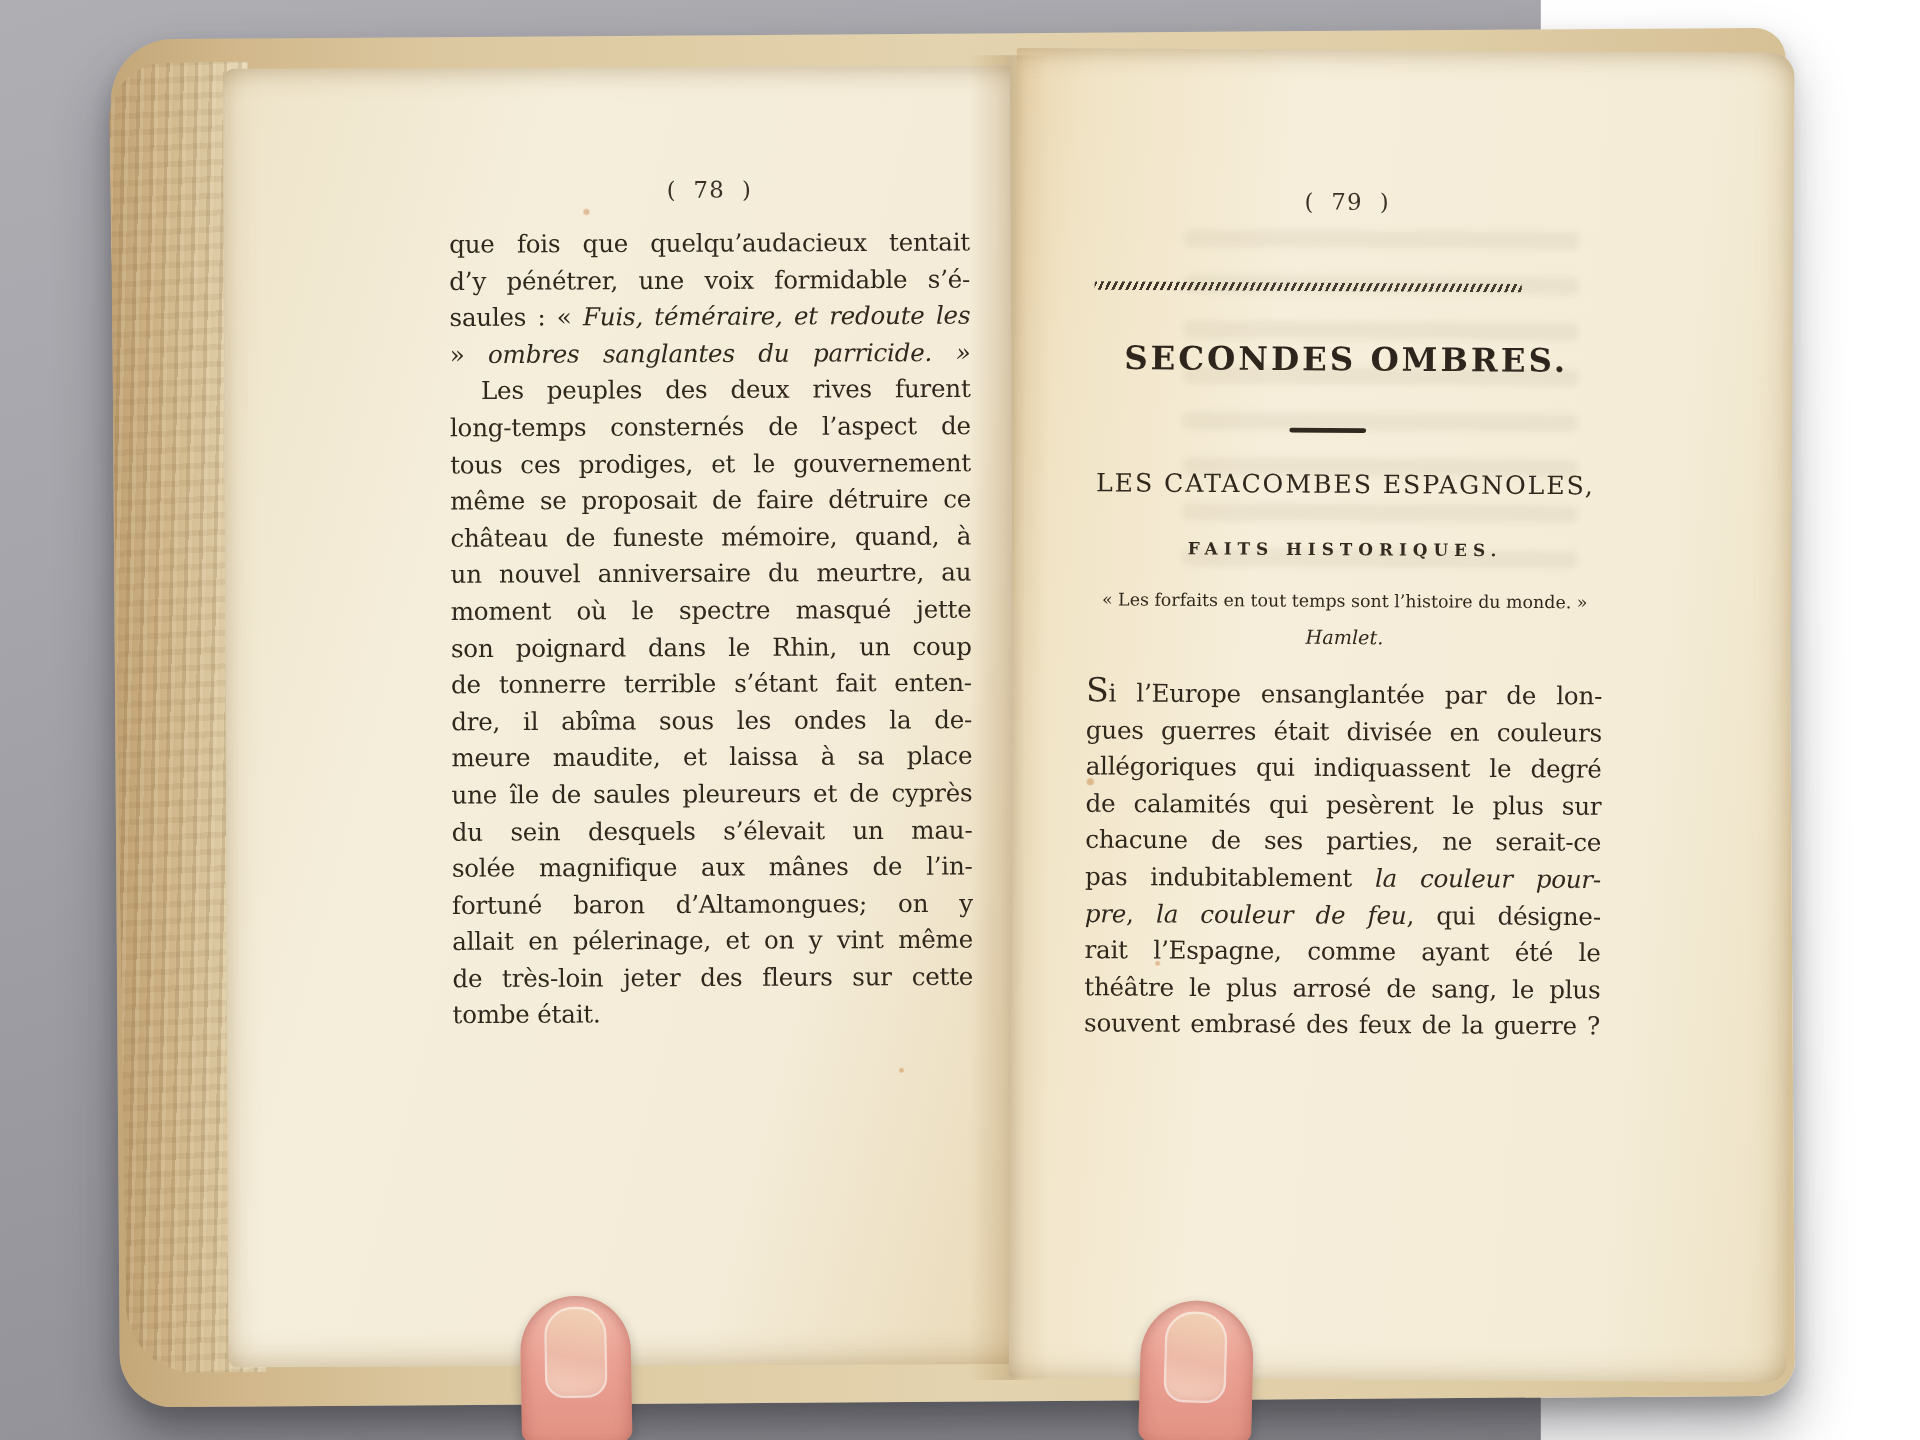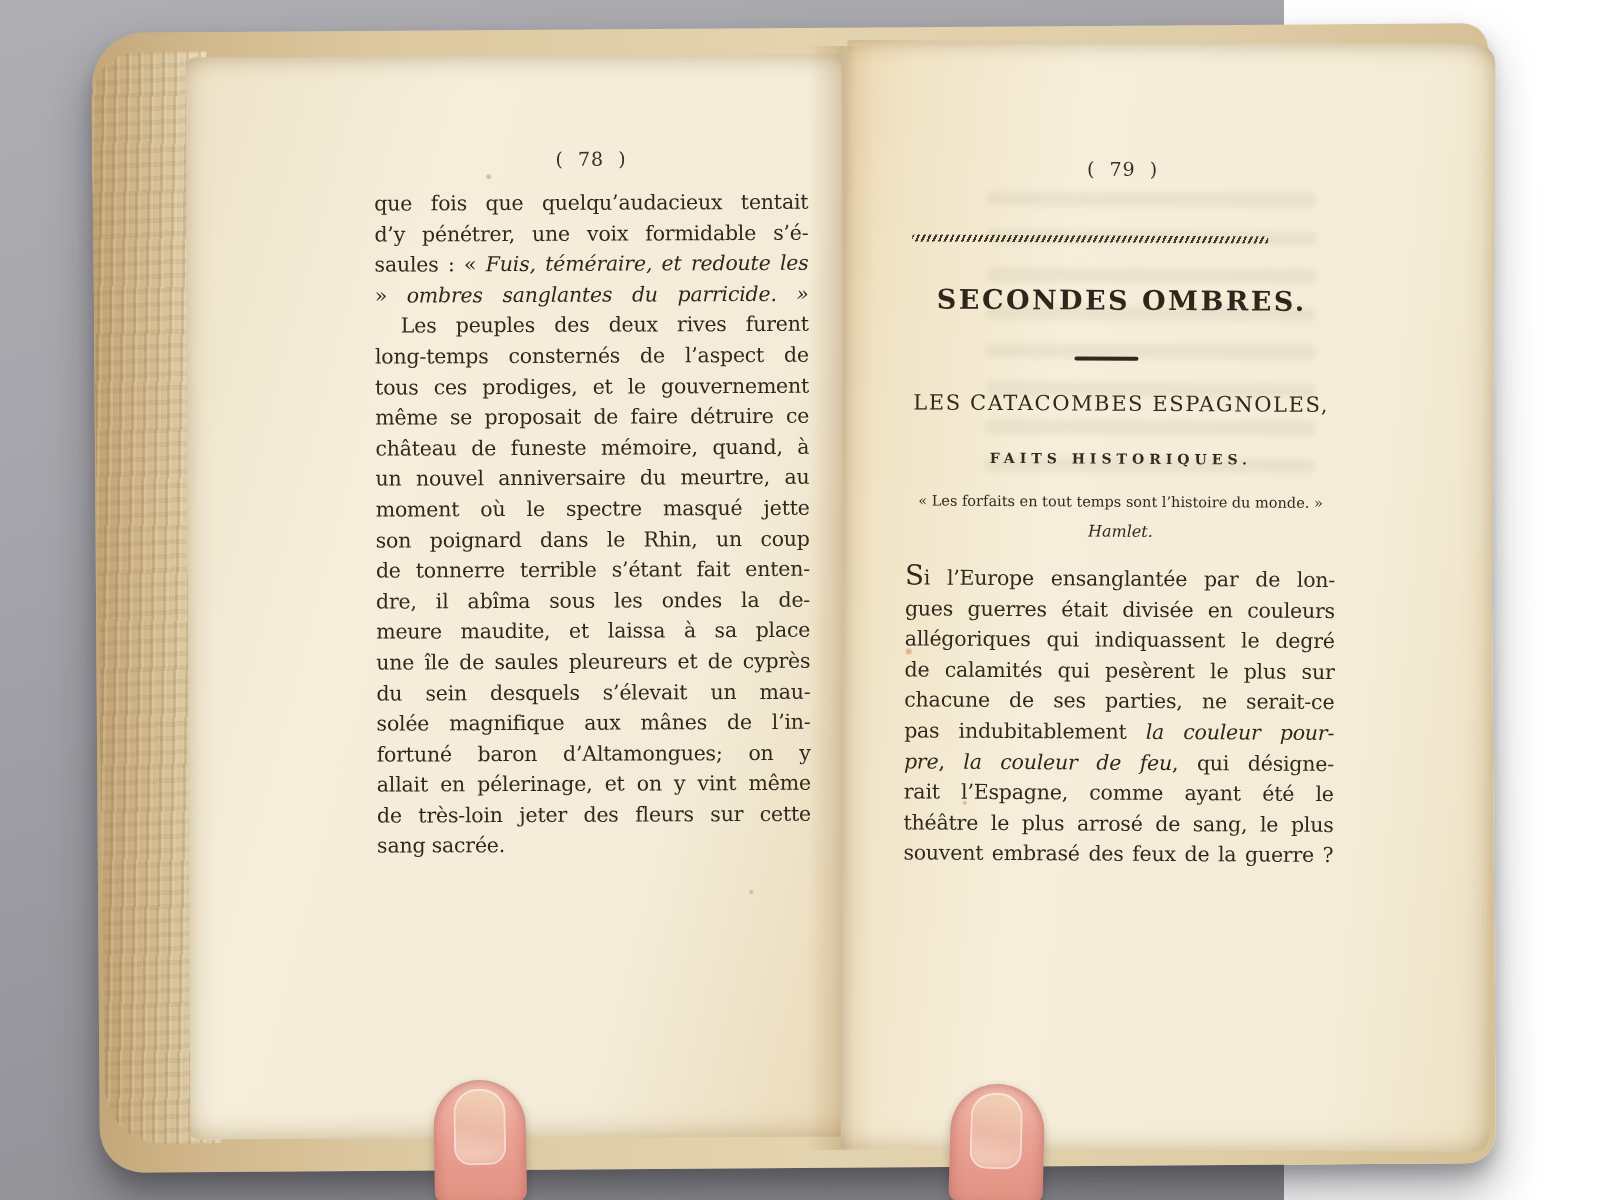--- a/index.html
+++ b/index.html
@@ -96,21 +96,21 @@
           <div class="line"><span>son poignard dans le Rhin, un coup</span></div>
           <div class="line"><span>de tonnerre terrible s’étant fait enten-</span></div>
           <div class="line"><span>dre, il abîma sous les ondes la de-</span></div>
           <div class="line"><span>meure maudite, et laissa à sa place</span></div>
           <div class="line"><span>une île de saules pleureurs et de cyprès</span></div>
           <div class="line"><span>du sein desquels s’élevait un mau-</span></div>
           <div class="line"><span>solée magnifique aux mânes de l’in-</span></div>
           <div class="line"><span>fortuné baron d’Altamongues; on y</span></div>
           <div class="line"><span>allait en pélerinage, et on y vint même</span></div>
           <div class="line"><span>de très-loin jeter des fleurs sur cette</span></div>
-          <div class="line end"><span>sang sacrée.</span></div>
+          <div class="line end"><span>tombe était.</span></div>
         </div>
       <div class="fox" style="left:300px;top:118px;width:5px;height:5px;"></div>
       <div class="fox" style="left:560px;top:835px;width:4px;height:4px;"></div>
     </div>
 
     <div class="page page-right">
       <div class="ghosts">
         <div class="ghost"></div>
         <div class="ghost"></div>
         <div class="ghost"></div>

